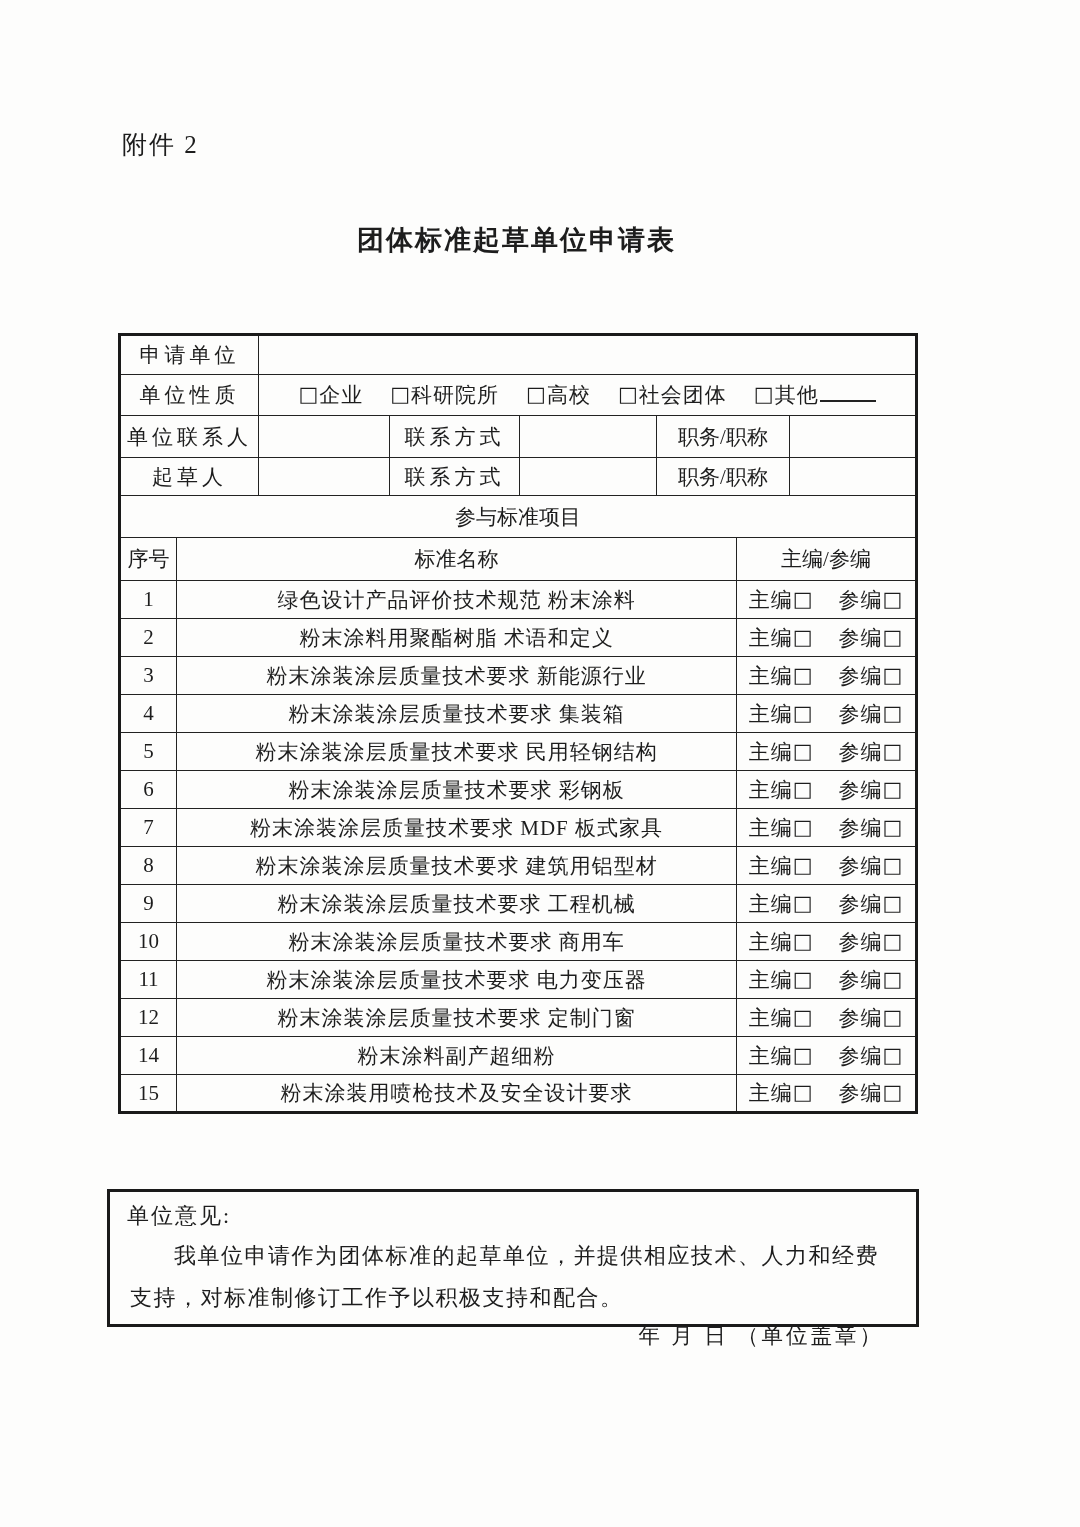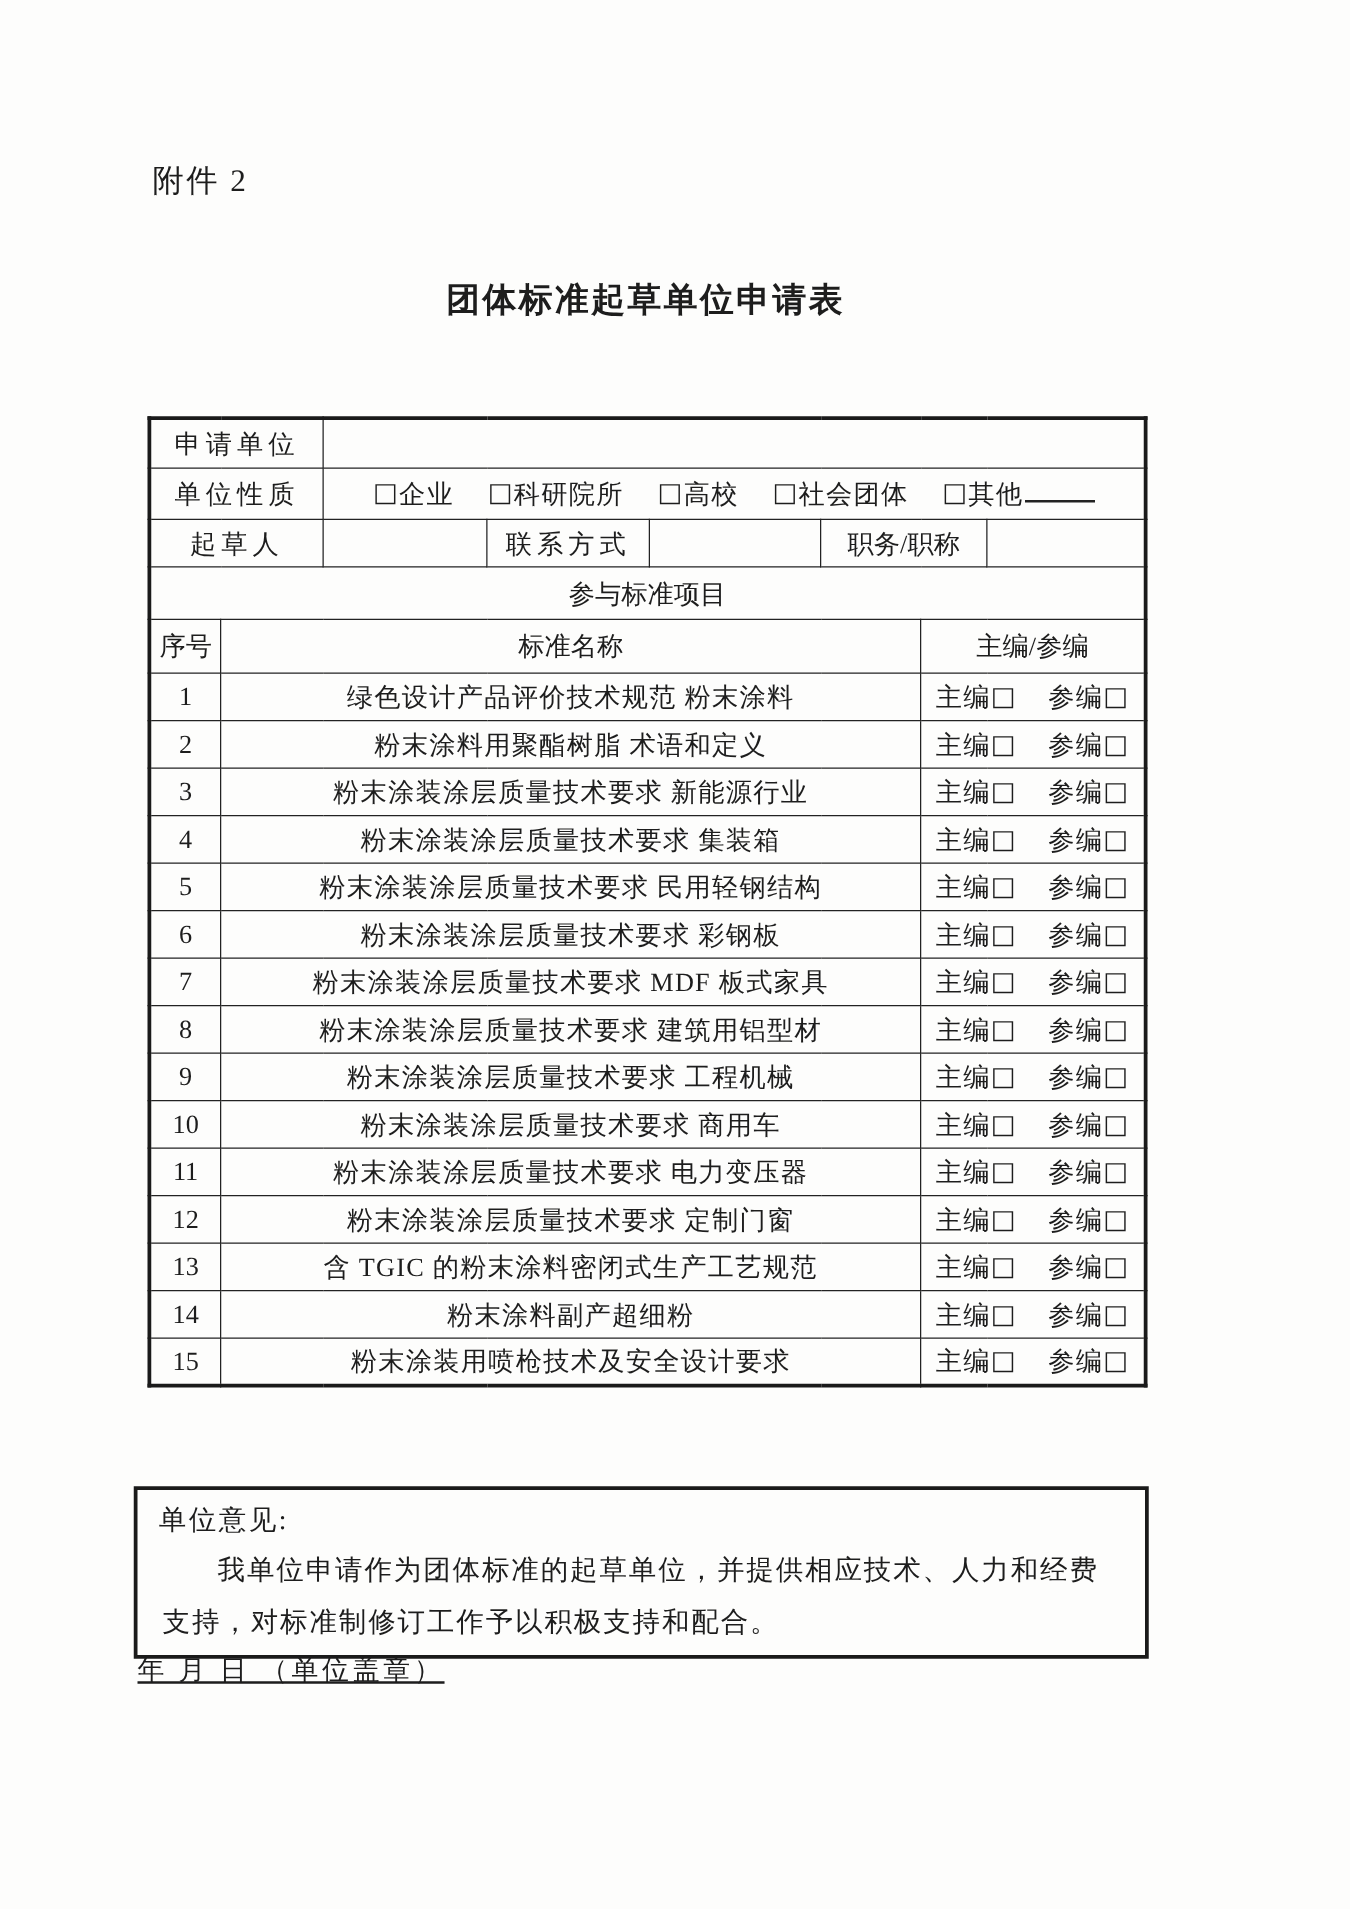--- a/index.html
+++ b/index.html
@@ -60,22 +60,22 @@
   }
   .opinion-label{
     margin:9px 0 0 17px;letter-spacing:2px;
   }
   .opinion-body{
     margin:4px 20px 0 20px;
     text-indent:2em;line-height:42px;letter-spacing:1.5px;
     font-size:22px;
   }
   .opinion-date{
-    margin:2px 32px 0 0;text-align:left;letter-spacing:3px;
-    white-space:pre;font-size:21.5px;text-decoration:underline;
+    margin:2px 32px 0 0;text-align:right;letter-spacing:3px;
+    white-space:pre;font-size:21.5px;
   }
 </style>
 </head>
 <body>
 
 <div class="attachment">附件 2</div>
 <div class="doc-title">团体标准起草单位申请表</div>
 
 <table class="app-table">
   <colgroup>
@@ -95,20 +95,28 @@
     <td colspan="6"></td>
   </tr>
 
   <tr class="r-nature">
     <td class="lbl" colspan="2">单位性质</td>
     <td class="nature-cell" colspan="6">
       <span class="opt"><span class="cb">□</span><span>企业</span></span><span class="opt"><span class="cb">□</span><span>科研院所</span></span><span class="opt"><span class="cb">□</span><span>高校</span></span><span class="opt"><span class="cb">□</span><span>社会团体</span></span><span><span class="cb">□</span><span>其他</span><span class="other-line"></span></span>
     </td>
   </tr>
 
+  <tr class="r-contact">
+    <td class="lbl" colspan="2">单位联系人</td>
+    <td></td>
+    <td class="lbl">联系方式</td>
+    <td></td>
+    <td colspan="2">职务/职称</td>
+    <td></td>
+  </tr>
 
   <tr class="r-drafter">
     <td class="lbl" colspan="2">起草人</td>
     <td></td>
     <td class="lbl">联系方式</td>
     <td></td>
     <td colspan="2">职务/职称</td>
     <td></td>
   </tr>
 
@@ -173,25 +181,20 @@
     <td class="role" colspan="2"><span>主编</span><span class="cb">□</span><span class="sp"></span><span>参编</span><span class="cb">□</span></td>
   </tr>
   <tr class="r-std">
     <td>11</td>
     <td class="std-name" colspan="5">粉末涂装涂层质量技术要求 电力变压器</td>
     <td class="role" colspan="2"><span>主编</span><span class="cb">□</span><span class="sp"></span><span>参编</span><span class="cb">□</span></td>
   </tr>
   <tr class="r-std">
     <td>12</td>
     <td class="std-name" colspan="5">粉末涂装涂层质量技术要求 定制门窗</td>
-    <td class="role" colspan="2"><span>主编</span><span class="cb">□</span><span class="sp"></span><span>参编</span><span class="cb">□</span></td>
-  </tr>
-  <tr class="r-std">
-    <td>13</td>
-    <td class="std-name" colspan="5">含 TGIC 的粉末涂料密闭式生产工艺规范</td>
     <td class="role" colspan="2"><span>主编</span><span class="cb">□</span><span class="sp"></span><span>参编</span><span class="cb">□</span></td>
   </tr>
   <tr class="r-std">
     <td>14</td>
     <td class="std-name" colspan="5">粉末涂料副产超细粉</td>
     <td class="role" colspan="2"><span>主编</span><span class="cb">□</span><span class="sp"></span><span>参编</span><span class="cb">□</span></td>
   </tr>
   <tr class="r-std">
     <td>15</td>
     <td class="std-name" colspan="5">粉末涂装用喷枪技术及安全设计要求</td>

